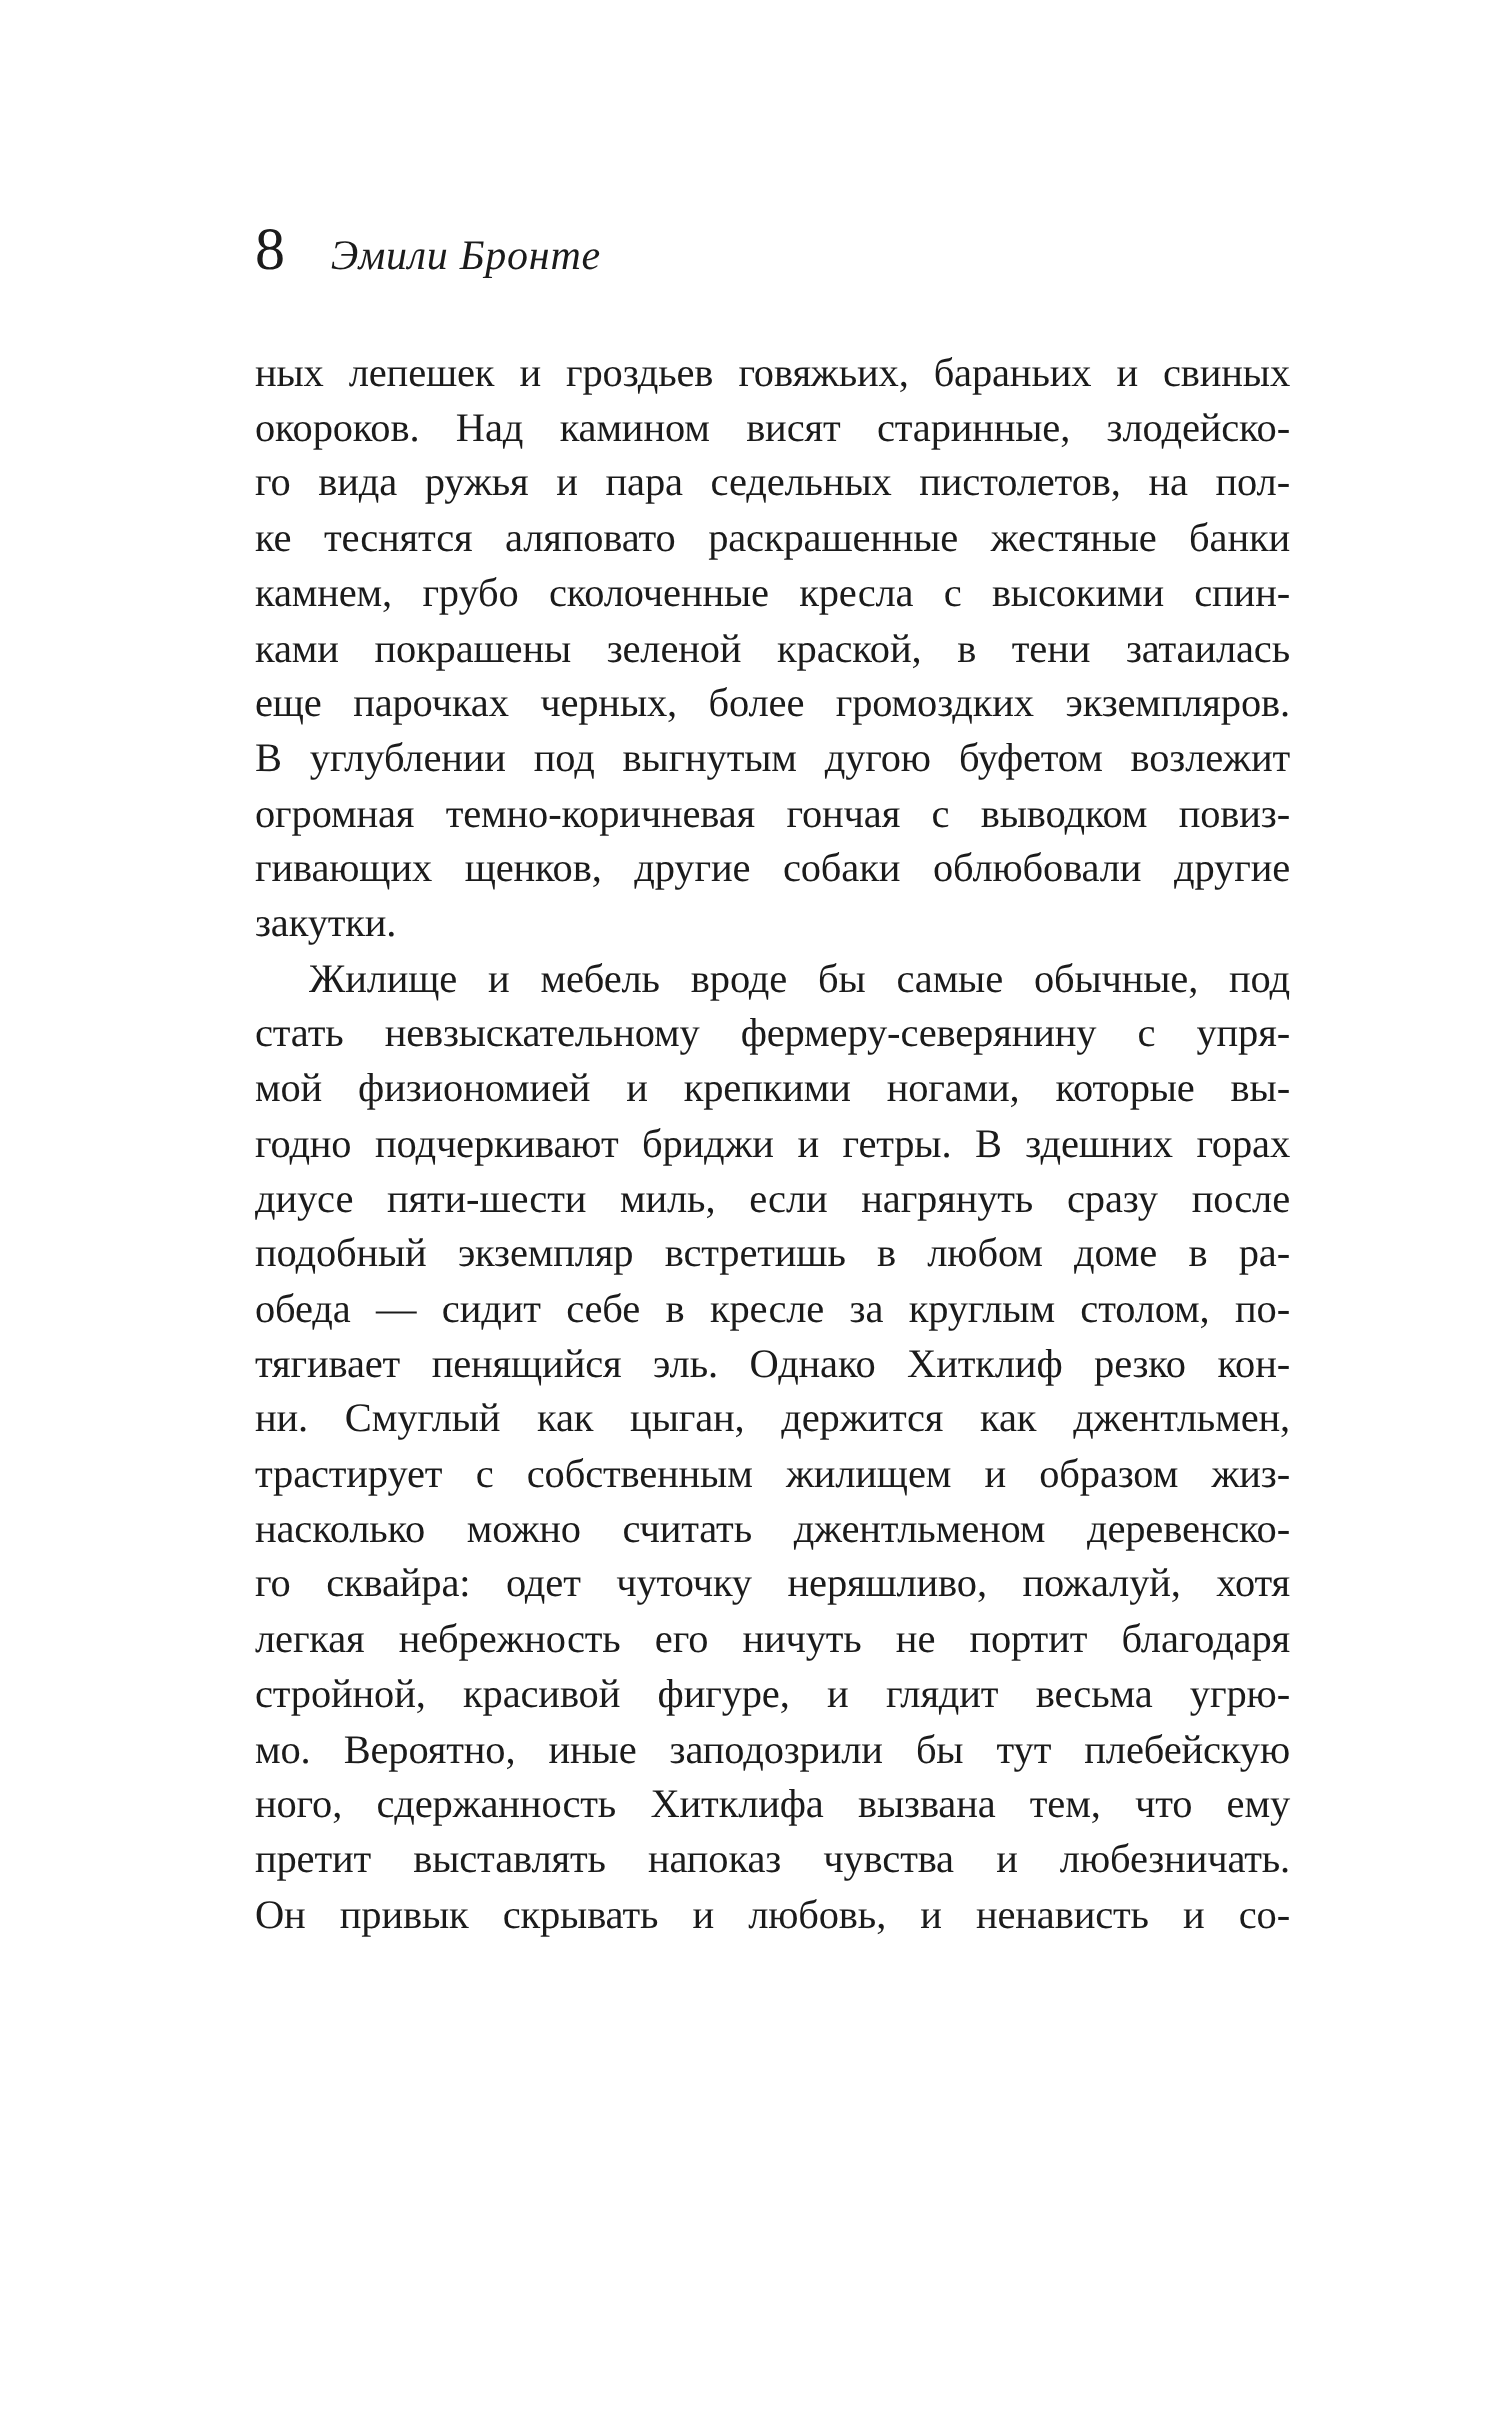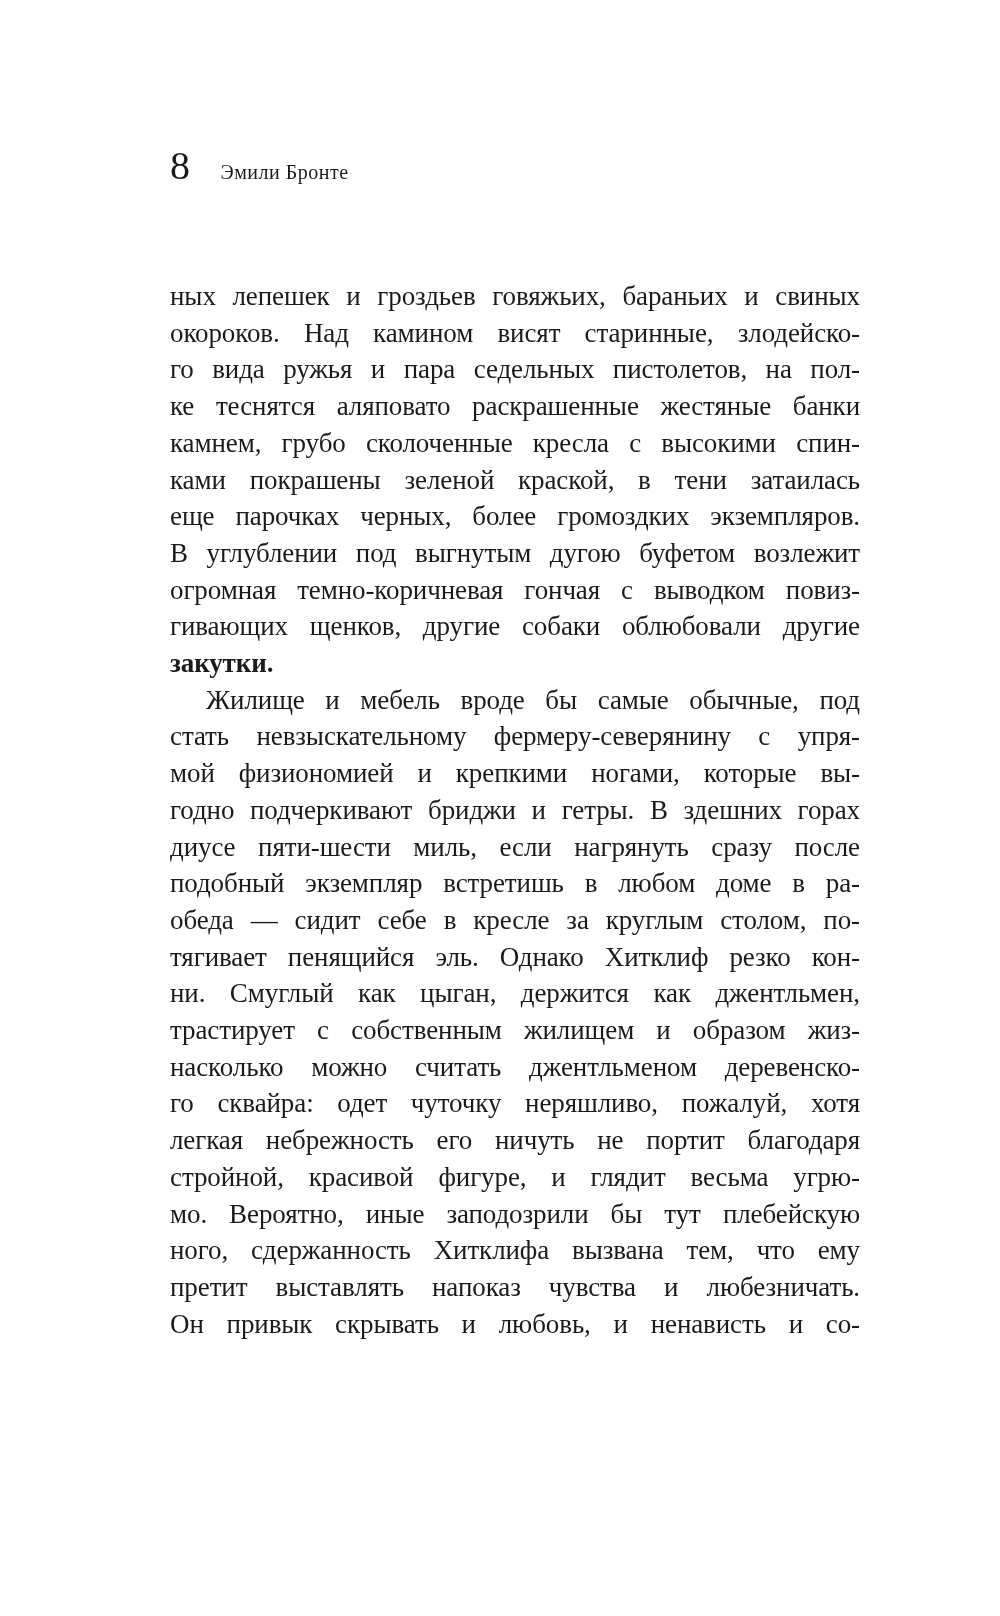--- a/index.html
+++ b/index.html
@@ -23,43 +23,42 @@
     display: flex;
     align-items: baseline;
   }
   .page-number {
     font-size: 40px;
     font-weight: 400;
     line-height: 1;
     letter-spacing: 0.5px;
   }
   .running-head {
-    font-size: 20px;
+    font-size: 28px;
+    font-style: italic;
     line-height: 1;
     margin-left: 30px;
     letter-spacing: 0.5px;
   }
   .body-text {
     position: absolute;
     left: 170px;
     top: 230px;
     width: 690px;
     font-size: 27px;
     line-height: 36.7px;
     letter-spacing: -0.1px;
-    margin-top: 48px;
   }
   .text-line {
     text-align: justify;
     text-align-last: justify;
     white-space: normal;
   }
   .text-line.para-end {
     text-align-last: left;
-    font-weight: bold;
   }
   .text-line.indent {
     padding-left: 36px;
   }
 </style>
 </head>
 <body>
 
 <div class="page">
   <div class="header">

